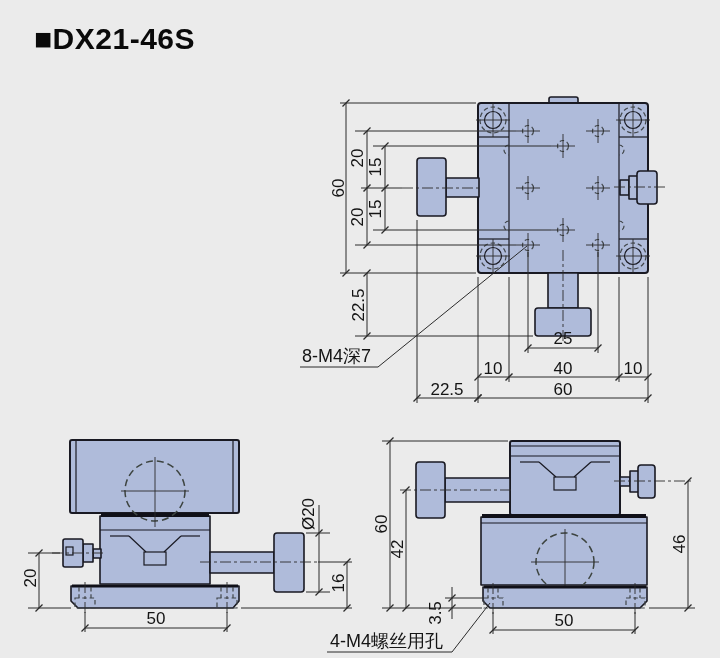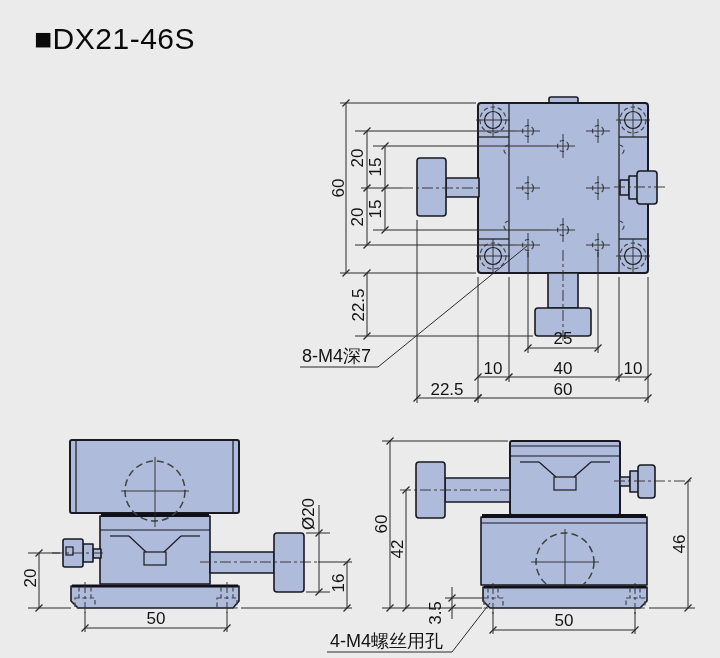--- a/index.html
+++ b/index.html
@@ -1,18 +1,18 @@
 <!DOCTYPE html>
 <html><head>
 <meta charset="utf-8">
 <style>
   html,body{margin:0;padding:0;background:#ebebeb;}
   .canvas{position:relative;width:720px;height:658px;background:#ebebeb;overflow:hidden;
           font-family:"Liberation Sans",sans-serif;}
-  .title{position:absolute;left:34px;top:22px;font-size:30px;font-weight:normal;color:#0a0a0a;
+  .title{position:absolute;left:34px;top:22px;font-size:30px;font-weight:bold;color:#0a0a0a;
          letter-spacing:0.5px;}
   svg{position:absolute;left:0;top:0;}
   .part {fill:#afbbda;stroke:#191922;stroke-width:2;stroke-linejoin:round;}
   .part2{fill:#afbbda;stroke:#191922;stroke-width:1.6;stroke-linejoin:round;}
   .thin {stroke:#191922;stroke-width:1.2;fill:none;}
   .thick{stroke:#101018;stroke-width:4;fill:none;}
   .thick3{stroke:#101018;stroke-width:3;fill:none;}
   .dim  {stroke:#2b2b2b;stroke-width:1;fill:none;}
   .dml  {stroke:#2b2b2b;stroke-width:1;fill:none;marker-start:url(#tk);marker-end:url(#tk);}
   .tick {stroke:#2b2b2b;stroke-width:1.4;fill:none;}

